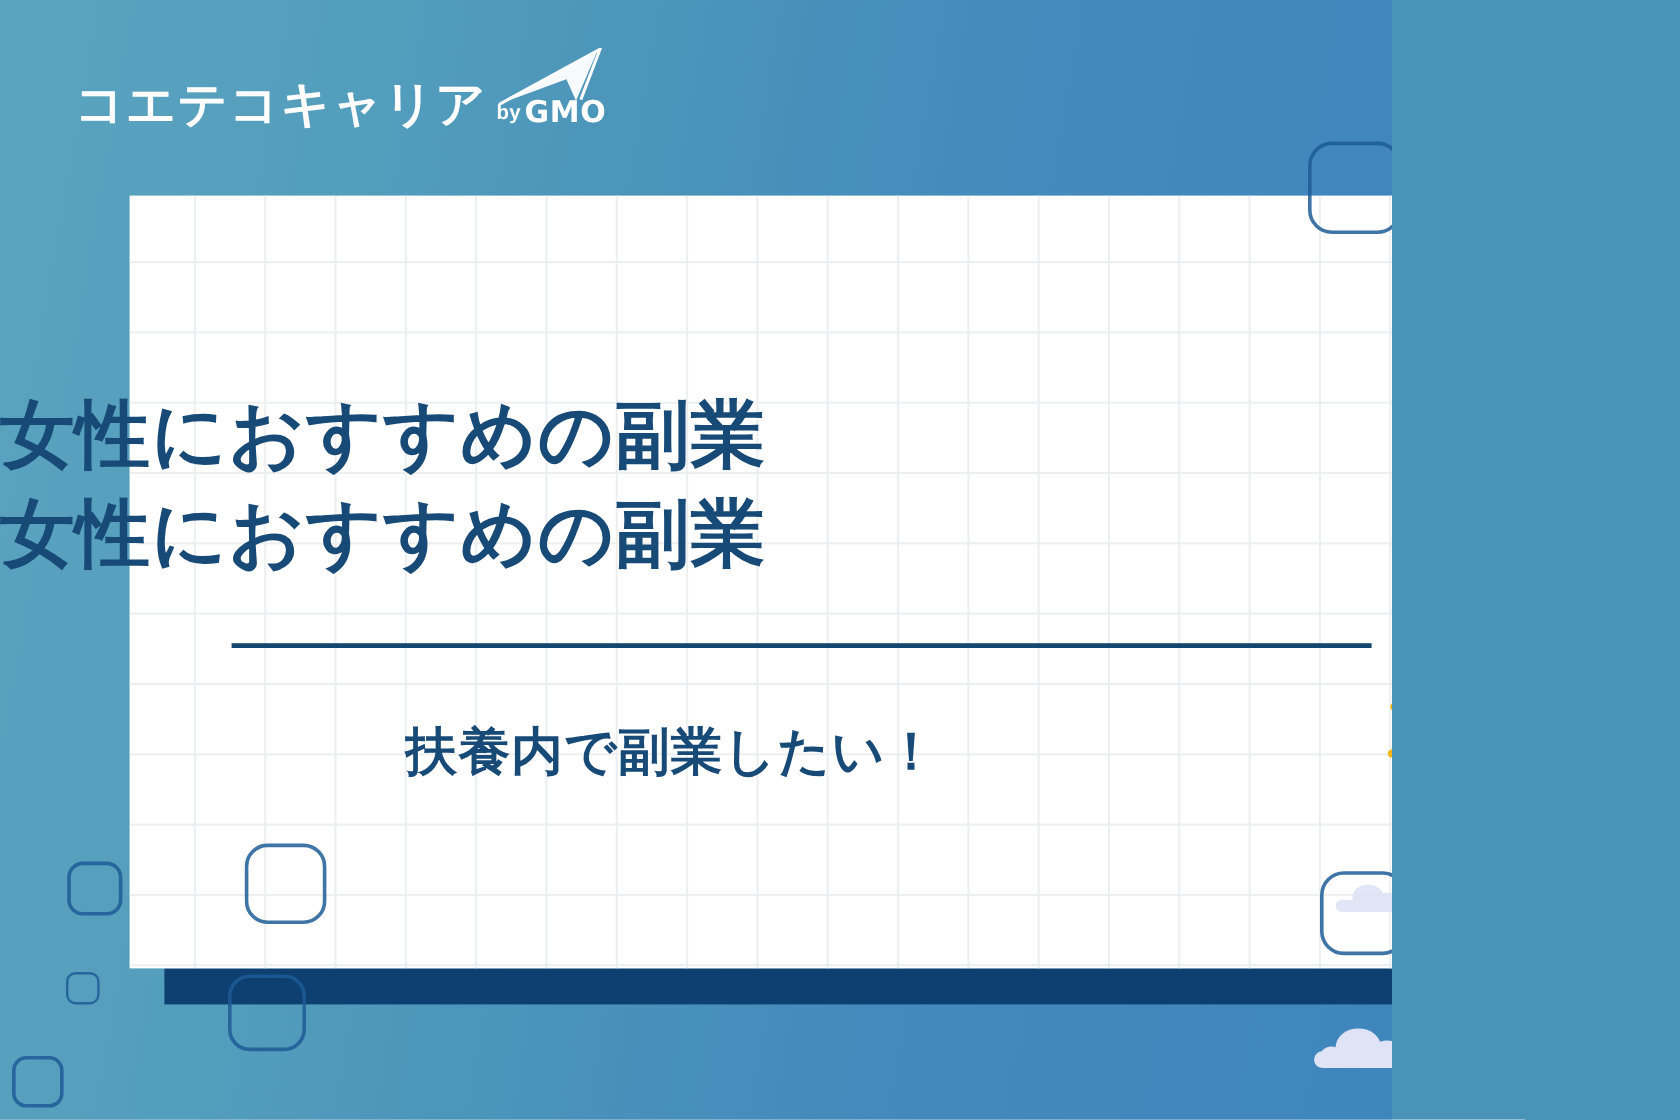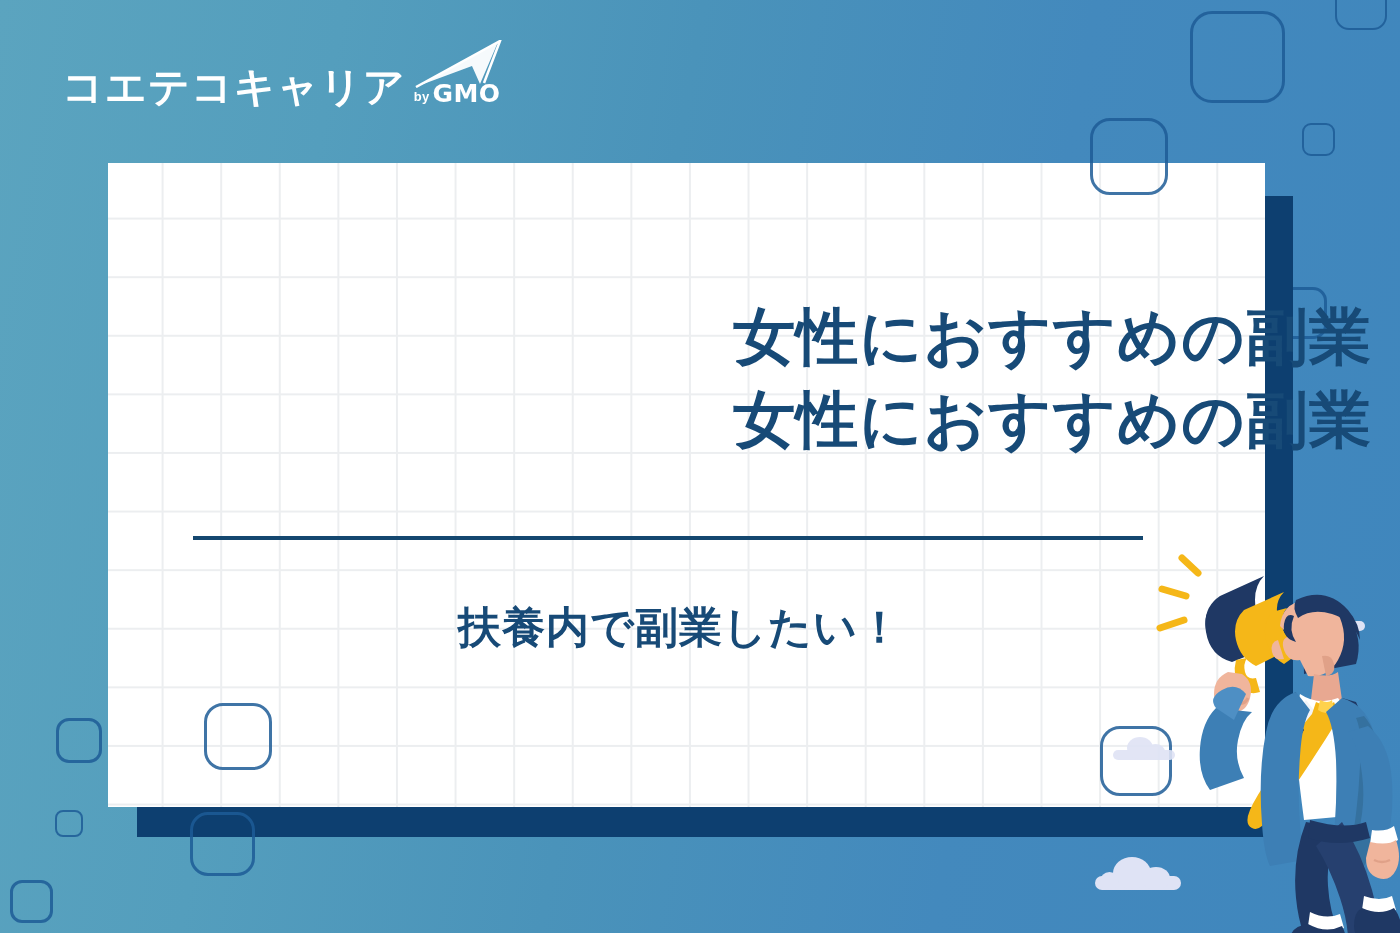--- a/index.html
+++ b/index.html
@@ -3,21 +3,21 @@
 <meta charset="utf-8">
 <style>
   * { margin:0; padding:0; box-sizing:border-box; }
   html, body { width:1400px; height:933px; overflow:hidden; }
   body {
     font-family: "Liberation Sans", "DejaVu Sans", sans-serif;
     background: #4a93b8;
   }
   .stage {
     position:relative;
-    width:1400px; height:933px;
+    width:1160px; height:933px;
     overflow:hidden;
     background: linear-gradient(100deg, #5ba4bf 0%, #549ebd 22%, #4a93ba 45%, #4389bd 70%, #3f86bd 100%);
   }
 
   
   .deco {
     position:absolute;
     border:3px solid #1d5c96;
     border-radius:16px;
     opacity:.85;
@@ -47,21 +47,21 @@
     color:#ffffff;
     font-size:41px;
     font-weight:700;
     letter-spacing:1px;
     line-height:1;
     font-family:"DejaVu Sans","Liberation Sans",sans-serif;
     white-space:nowrap;
   }
   .logo-by {
     color:#ffffff;
-    font-size:13px;
+    font-size:17px;
     font-weight:700;
     margin-left:8px;
     margin-bottom:4px;
     letter-spacing:.3px;
   }
   .logo-gmo {
     color:#ffffff;
     font-size:25px;
     font-weight:700;
     letter-spacing:.5px;
@@ -104,22 +104,22 @@
     background-image:
       linear-gradient(to right, #eceef0 1.6px, transparent 1.6px),
       linear-gradient(to bottom, #eceef0 1.6px, transparent 1.6px);
     background-size:58.6px 58.6px;
     background-position:-5px -4px;
   }
 
   
   .headline {
     position:absolute;
-    left:0; right:0; top:295px;
-    text-align:right;
+    left:0; right:0; top:320px;
+    text-align:left;
     z-index:14;
     color:#174a77;
     font-family:"DejaVu Sans","Liberation Sans",sans-serif;
     font-weight:700;
     font-size:62px;
     line-height:1.34;
     letter-spacing:1px;
     padding-right:28px;
   }
   .headline .l1 { display:block; }

